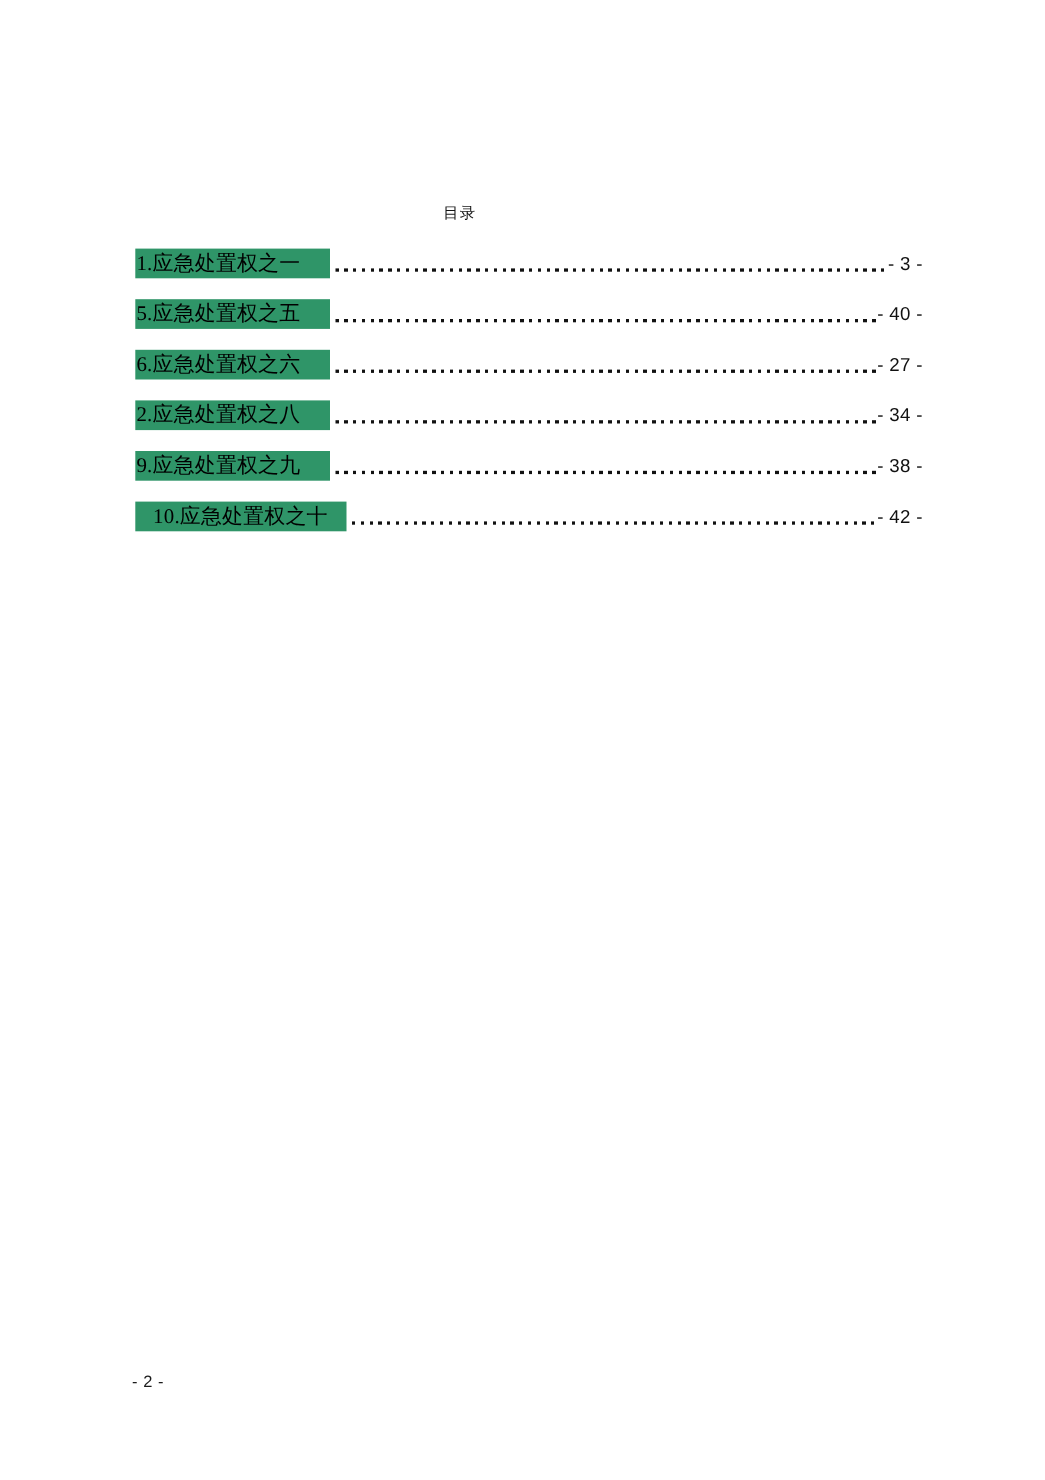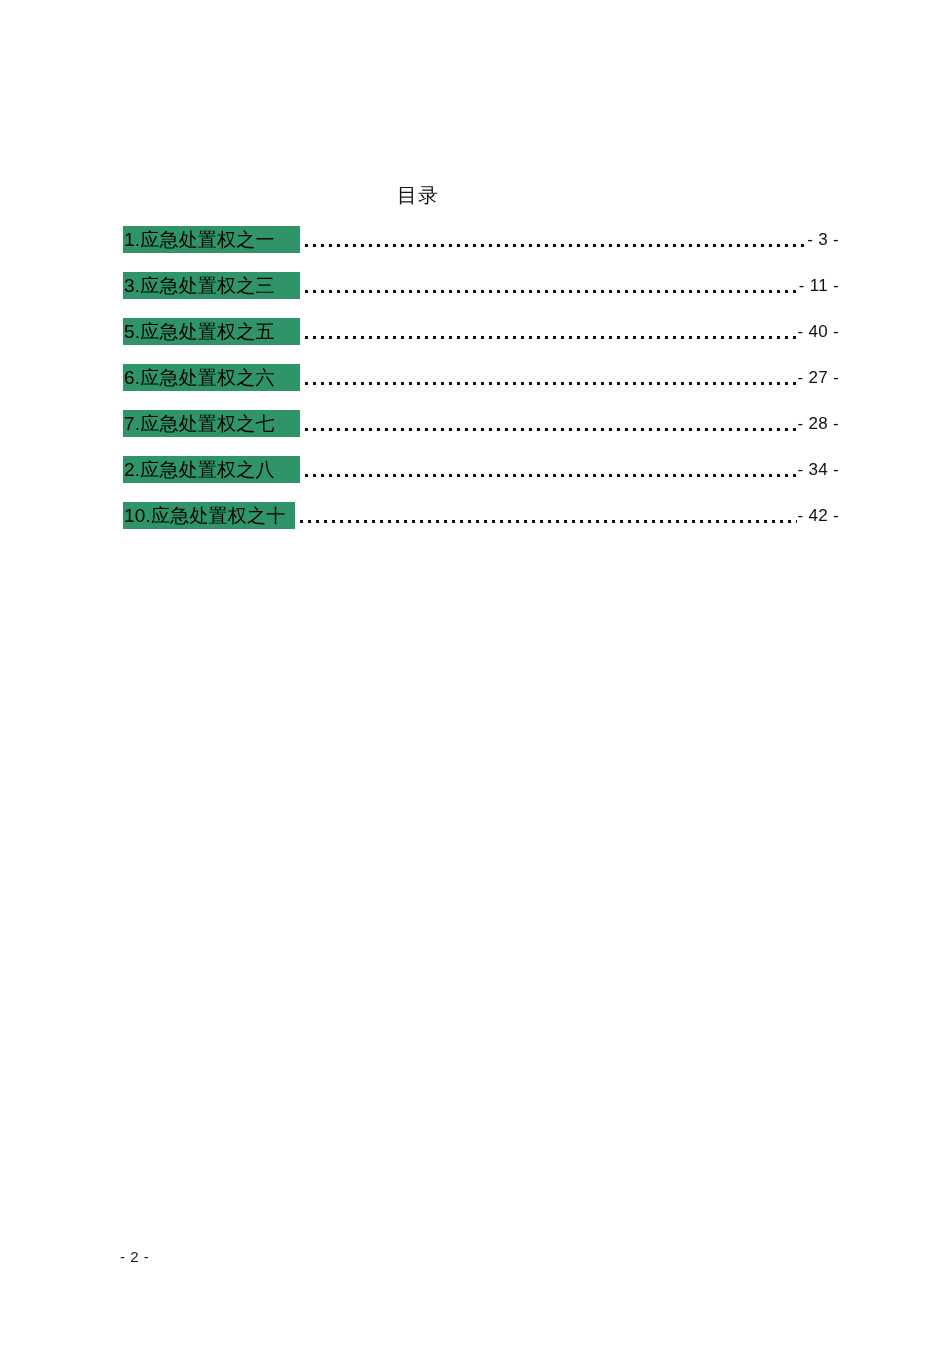--- a/index.html
+++ b/index.html
@@ -23,21 +23,21 @@
   }
 
   
   #toc-title {
     position: absolute;
     top: 181px;
     left: 0;
     width: 836px;
     text-align: center;
     font-family: "Liberation Serif", "DejaVu Serif", serif;
-    font-size: 20px;
+    font-size: 14px;
     line-height: 28px;
     letter-spacing: 1px;
     color: #141414;
   }
 
   
   #toc-list {
     position: absolute;
     top: 226px;
     left: 123px;
@@ -55,34 +55,34 @@
     top: 0;
     width: 100%;
     height: 27px;
     display: flex;
     align-items: stretch;
   }
 
   .toc-label {
     background: #2f9568;
     color: #000000;
-    font-family: Liberation Sans, sans-serif;
+    font-family: Liberation Serif, serif;
     font-size: 19px;
     line-height: 27px;
     height: 27px;
     white-space: nowrap;
     padding: 0 2px 0 1px;
     box-sizing: border-box;
     display: inline-block;
     letter-spacing: 0.2px;
   }
 
   
   .w-std .toc-label { width: 177px; }
-  .w-wide .toc-label { width: 172px; }
+  .w-wide .toc-label { width: 192px; text-align: center; }
 
   .toc-leader {
     flex: 1 1 auto;
     position: relative;
     height: 27px;
     overflow: hidden;
   }
   .toc-leader::before {
     content: "";
     position: absolute;
@@ -133,61 +133,54 @@
 
     <div class="toc-row w-std">
       <div class="toc-inner">
         <span class="toc-label">1.应急处置权之一</span>
         <span class="toc-leader"></span>
         <span class="toc-page">- 3 -</span>
       </div>
     </div>
 
 
-    <div class="toc-row w-std">
-      <div class="toc-inner">
-        <span class="toc-label">3.应急处置权之三</span>
-        <span class="toc-leader"></span>
-        <span class="toc-page">- 11 -</span>
-      </div>
-    </div>
 
 
     <div class="toc-row w-std">
       <div class="toc-inner">
         <span class="toc-label">5.应急处置权之五</span>
         <span class="toc-leader"></span>
         <span class="toc-page">- 40 -</span>
       </div>
     </div>
 
     <div class="toc-row w-std">
       <div class="toc-inner">
         <span class="toc-label">6.应急处置权之六</span>
         <span class="toc-leader"></span>
         <span class="toc-page">- 27 -</span>
       </div>
     </div>
 
-    <div class="toc-row w-std">
-      <div class="toc-inner">
-        <span class="toc-label">7.应急处置权之七</span>
-        <span class="toc-leader"></span>
-        <span class="toc-page">- 28 -</span>
-      </div>
-    </div>
 
     <div class="toc-row w-std">
       <div class="toc-inner">
         <span class="toc-label">2.应急处置权之八</span>
         <span class="toc-leader"></span>
         <span class="toc-page">- 34 -</span>
       </div>
     </div>
 
+    <div class="toc-row w-std">
+      <div class="toc-inner">
+        <span class="toc-label">9.应急处置权之九</span>
+        <span class="toc-leader"></span>
+        <span class="toc-page">- 38 -</span>
+      </div>
+    </div>
 
     <div class="toc-row w-wide">
       <div class="toc-inner">
         <span class="toc-label">10.应急处置权之十</span>
         <span class="toc-leader"></span>
         <span class="toc-page">- 42 -</span>
       </div>
     </div>
 
   </div>

